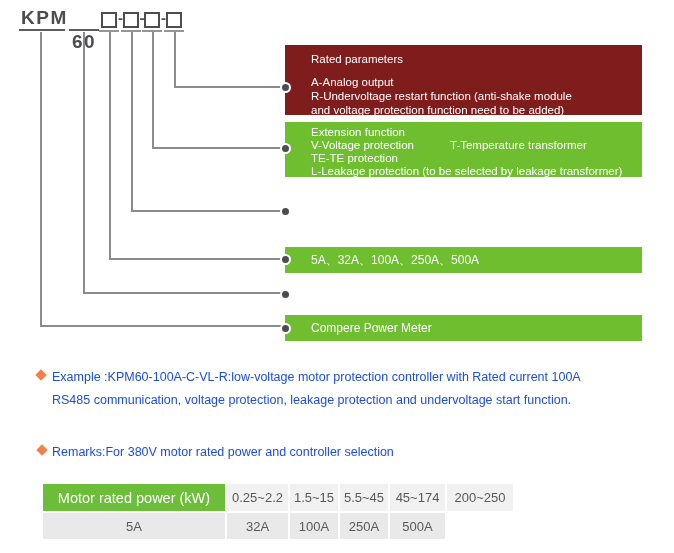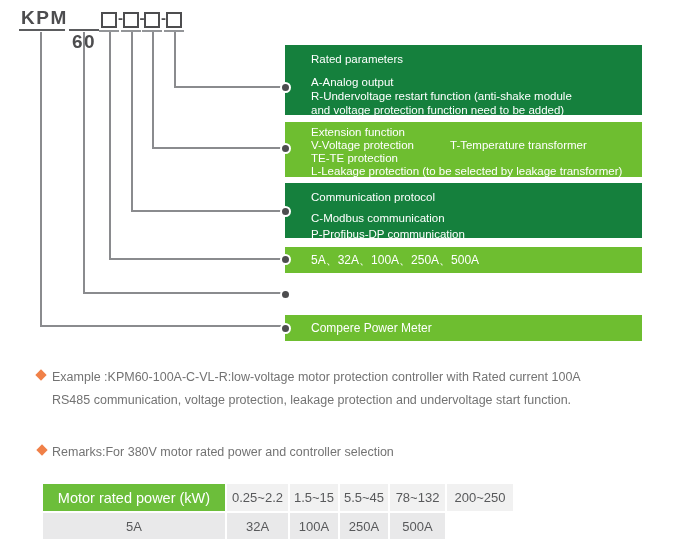--- a/index.html
+++ b/index.html
@@ -15,39 +15,39 @@
 
   
   .vline{position:absolute;top:32px;width:2px;background:#8A8B8E;}
   .hline{position:absolute;height:2px;background:#8A8B8E;}
   .ring{position:absolute;left:280px;width:7px;height:7px;background:#4D4D4F;
         border:2px solid #ffffff;border-radius:50%;z-index:3;}
 
   
   .cbox{position:absolute;left:285px;width:357px;box-sizing:border-box;
         padding-left:26px;color:#ffffff;font-size:11.5px;z-index:2;}
-  .teal{background:#15803d;}
+  .teal{background:#7f1d1d;}
   .green{background:#6EBE30;}
   #box1{top:45px;height:70px;padding-top:7px;}
   #box1 .bx-title{line-height:14px;margin-bottom:9px;}
   #box1 .bx-line{line-height:14px;}
   #box2{top:122px;height:55px;padding-top:4px;}
   #box2 .bx-title,#box2 .bx-line{line-height:13px;}
   #box2 .col-a{display:inline-block;width:139px;}
   #box3{top:183px;height:55px;padding-top:7px;}
   #box3 .bx-title{line-height:14px;margin-bottom:6px;}
   #box3 .bx-line{line-height:16px;}
   .cbox.single{height:26px;line-height:26px;font-size:12px;}
   #box4{top:247px;}
   #box5{top:281px;}
   #box6{top:315px;}
 
   
   .diamond{position:absolute;width:8px;height:8px;background:#F08048;transform:rotate(45deg);}
-  .note{position:absolute;left:52px;font-size:12.5px;line-height:22.5px;color:#737373;}
+  .note{position:absolute;left:52px;font-size:12.5px;line-height:22.5px;color:#1d4ed8;}
 
   
   #spec-table{position:absolute;left:43px;top:484px;display:grid;
               grid-template-columns:182px 61px 48px 48px 55px 66px;
               grid-template-rows:27px 26px;gap:2px;}
   .t-label1{background:#6CBE3A;color:#fff;font-size:14.5px;display:flex;align-items:center;justify-content:center;}
   .t-label2{background:#8CCB63;color:#fff;font-size:10px;letter-spacing:-0.3px;display:flex;align-items:center;justify-content:center;}
   .t-val1{background:#F1F1F1;color:#58595B;font-size:13px;display:flex;align-items:center;justify-content:center;}
   .t-val2{background:#E9E9EA;color:#58595B;font-size:13px;display:flex;align-items:center;justify-content:center;}
 </style>
@@ -105,44 +105,39 @@
     <div class="bx-line">and voltage protection function need to be added)</div>
   </div>
 
   <div id="box2" class="cbox green">
     <div class="bx-title">Extension function</div>
     <div class="bx-line"><span class="col-a">V-Voltage protection</span><span>T-Temperature transformer</span></div>
     <div class="bx-line">TE-TE protection</div>
     <div class="bx-line">L-Leakage protection (to be selected by leakage transformer)</div>
   </div>
 
-  <div id="box3" class="cbox teal">
-    <div class="bx-title">Communication protocol</div>
-    <div class="bx-line">C-Modbus communication</div>
-    <div class="bx-line">P-Profibus-DP communication</div>
-  </div>
 
   <div id="box4" class="cbox green single">5A、32A、100A、250A、500A</div>
   <div id="box6" class="cbox green single">Compere Power Meter</div>
 
   <div class="diamond" style="left:37px;top:371px;"></div>
   <div class="note" style="top:366px;width:580px;">
     <div>Example :KPM60-100A-C-VL-R:low-voltage motor protection controller with Rated current 100A</div>
     <div>RS485 communication, voltage protection, leakage protection and undervoltage start function.</div>
   </div>
 
   <div class="diamond" style="left:38px;top:446px;"></div>
   <div class="note" style="top:441px;width:580px;">Remarks:For 380V motor rated power and controller selection</div>
 
   <div id="spec-table">
     <div class="t-label1">Motor rated power (kW)</div>
     <div class="t-val1">0.25~2.2</div>
     <div class="t-val1">1.5~15</div>
     <div class="t-val1">5.5~45</div>
-    <div class="t-val1">78~132</div>
+    <div class="t-val1">45~174</div>
     <div class="t-val1">200~250</div>
 
     <div class="t-val2">5A</div>
     <div class="t-val2">32A</div>
     <div class="t-val2">100A</div>
     <div class="t-val2">250A</div>
     <div class="t-val2">500A</div>
   </div>
 
 </div>

